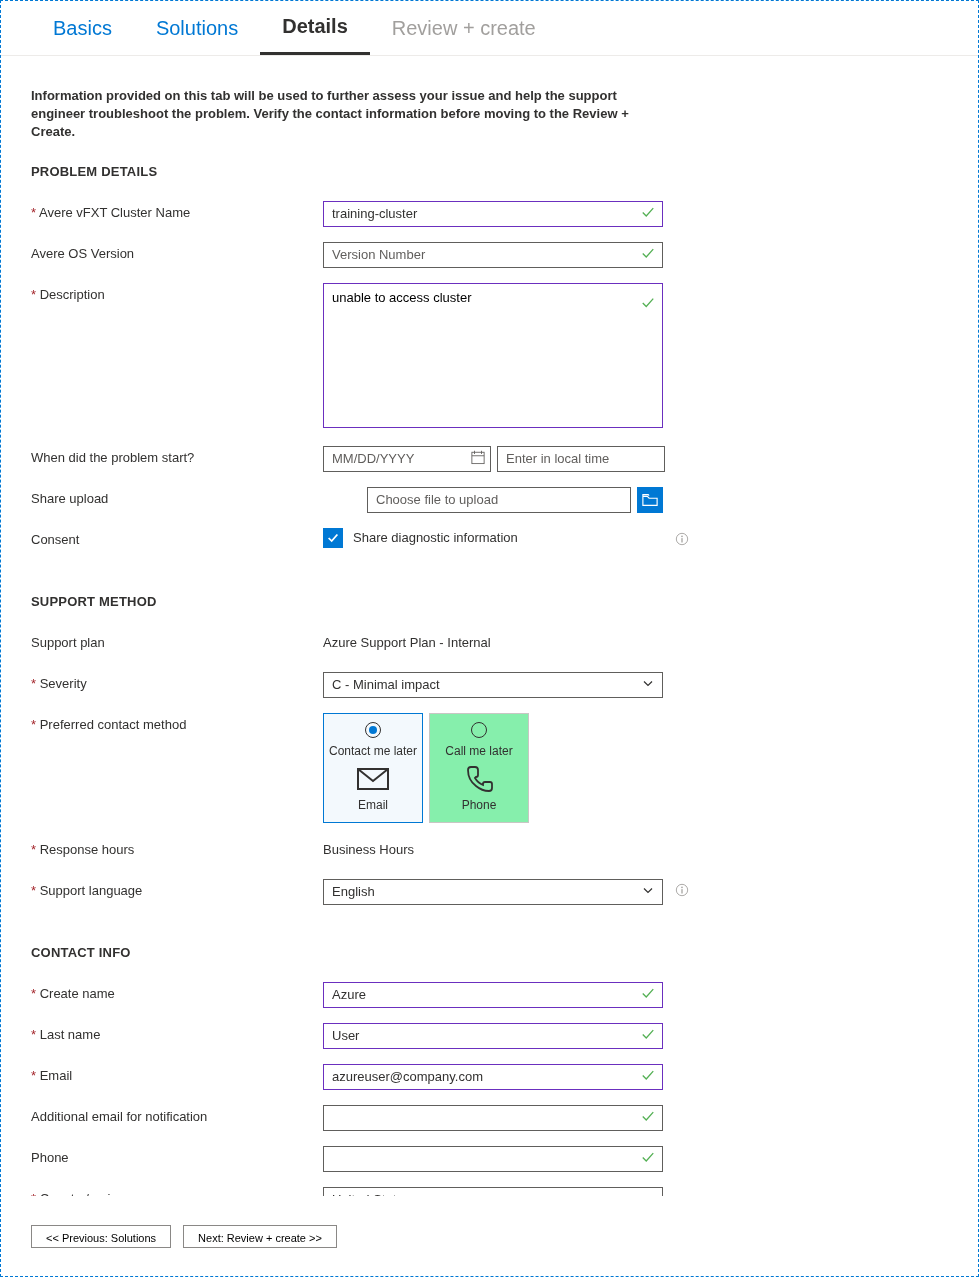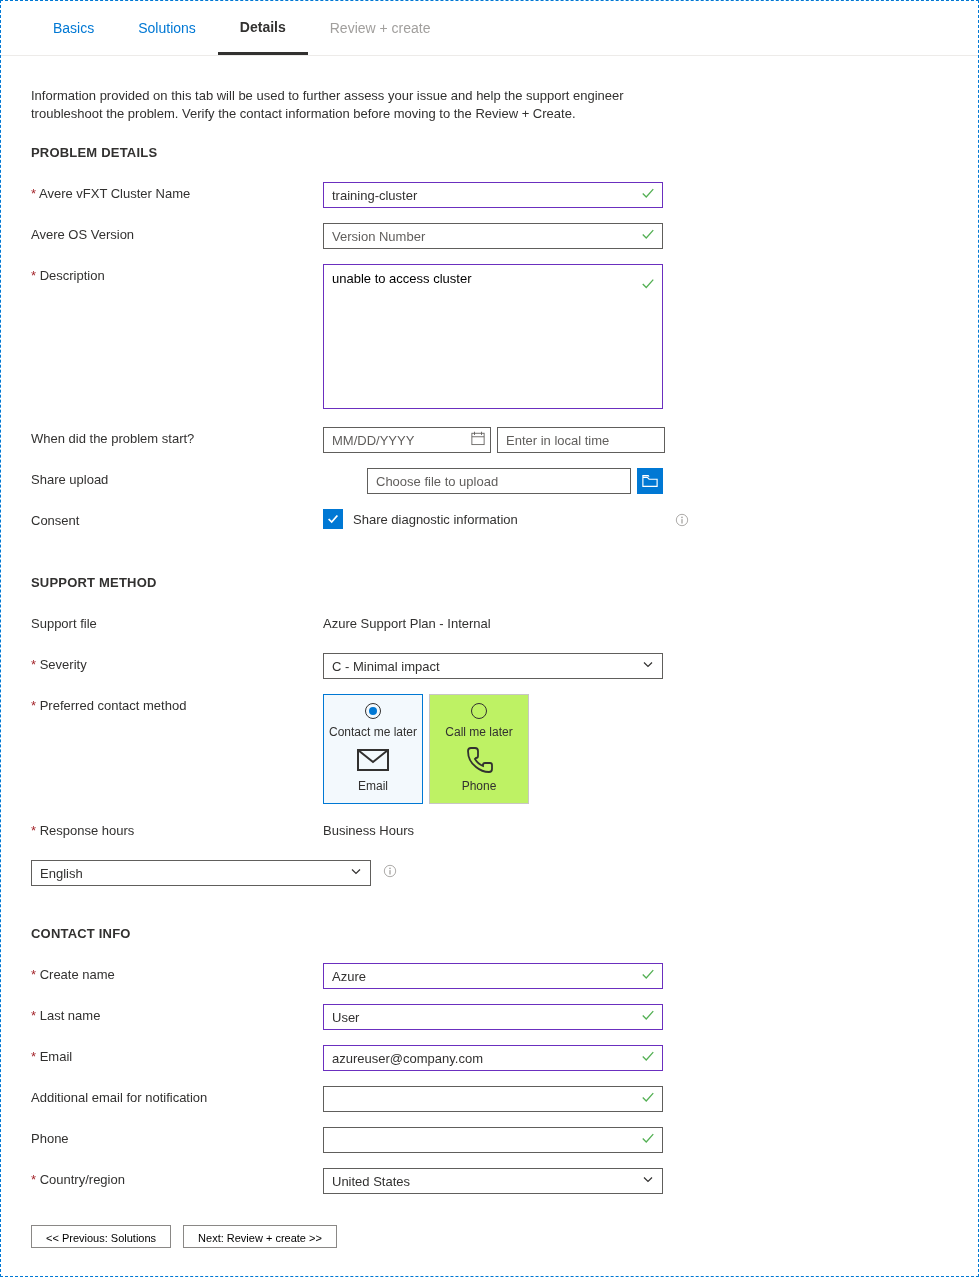--- a/index.html
+++ b/index.html
@@ -19,21 +19,21 @@
   }
   .tabs {
     display: flex;
     border-bottom: 1px solid #edebe9;
     padding: 0 0 0 30px;
     height: 55px;
     align-items: stretch;
   }
   .tab {
     padding: 8px 22px;
-    font-size: 14px;
+    font-size: 20px;
     display: flex;
     align-items: center;
     cursor: pointer;
     position: relative;
     color: #323130;
   }
   .tab.link { color: #0078d4; }
   .tab.active {
     font-weight: 600;
     color: #323130;
@@ -45,21 +45,21 @@
     top: 56px;
     bottom: 80px;
     left: 0;
     right: 0;
     overflow-y: scroll;
     padding: 30px 30px 20px 30px;
   }
   .scroll-area::-webkit-scrollbar { width: 16px; }
   .scroll-area::-webkit-scrollbar-track { background: #f3f2f1; }
   .scroll-area::-webkit-scrollbar-thumb { background: #c8c6c4; }
-  .intro { max-width: 600px; line-height: 1.4; margin-bottom: 22px; }
+  .intro { max-width: 600px; line-height: 1.4; margin-bottom: 22px; font-weight: bold; }
   .section-title {
     font-weight: 700;
     font-size: 13px;
     margin-bottom: 22px;
     letter-spacing: 0.2px;
   }
   .section { margin-bottom: 40px; }
   .row {
     display: flex;
     align-items: flex-start;
@@ -144,21 +144,21 @@
     background: #0078d4;
     display:flex; align-items:center; justify-content:center;
     flex-shrink:0;
     cursor:pointer;
   }
   .static-val { padding-top:4px; }
   .contact-cards { display:flex; gap:6px; }
   .card {
     width: 100px;
     border: 1px solid #c8c6c4;
-    background: #bef264;
+    background: #86efac;
     padding: 8px 4px 10px 4px;
     text-align: center;
     cursor: pointer;
     font-size: 12px;
   }
   .card.selected { background: #f3f9fd; border-color: #0078d4; }
   .radio {
     width: 16px; height:16px; border-radius:50%;
     border:1px solid #323130; margin: 0 auto 6px auto;
     display:flex; align-items:center; justify-content:center;
@@ -293,21 +293,21 @@
               </svg>
           </span>
         </div>
       </div>
     </div>
 
     <div class="section">
       <div class="section-title">SUPPORT METHOD</div>
 
       <div class="row">
-        <div class="lbl">Support file</div>
+        <div class="lbl">Support plan</div>
         <div class="static-val">Azure Support Plan - Internal</div>
       </div>
 
       <div class="row">
         <div class="lbl req">Severity</div>
         <div class="ctrl rel">
           <div class="select">
             <span>C - Minimal impact</span>
             <span class="chev">
               <svg width="12" height="12" viewBox="0 0 12 12">
@@ -344,20 +344,21 @@
           </div>
         </div>
       </div>
 
       <div class="row">
         <div class="lbl req">Response hours</div>
         <div class="static-val">Business Hours</div>
       </div>
 
       <div class="row">
+        <div class="lbl req">Support language</div>
         <div class="ctrl rel">
           <div class="select">
             <span>English</span>
             <span class="chev">
               <svg width="12" height="12" viewBox="0 0 12 12">
                   <path d="M2 4 L6 8 L10 4" stroke="#323130" stroke-width="1.2" fill="none"></path>
                 </svg>
             </span>
           </div>
           <span class="info-right">

